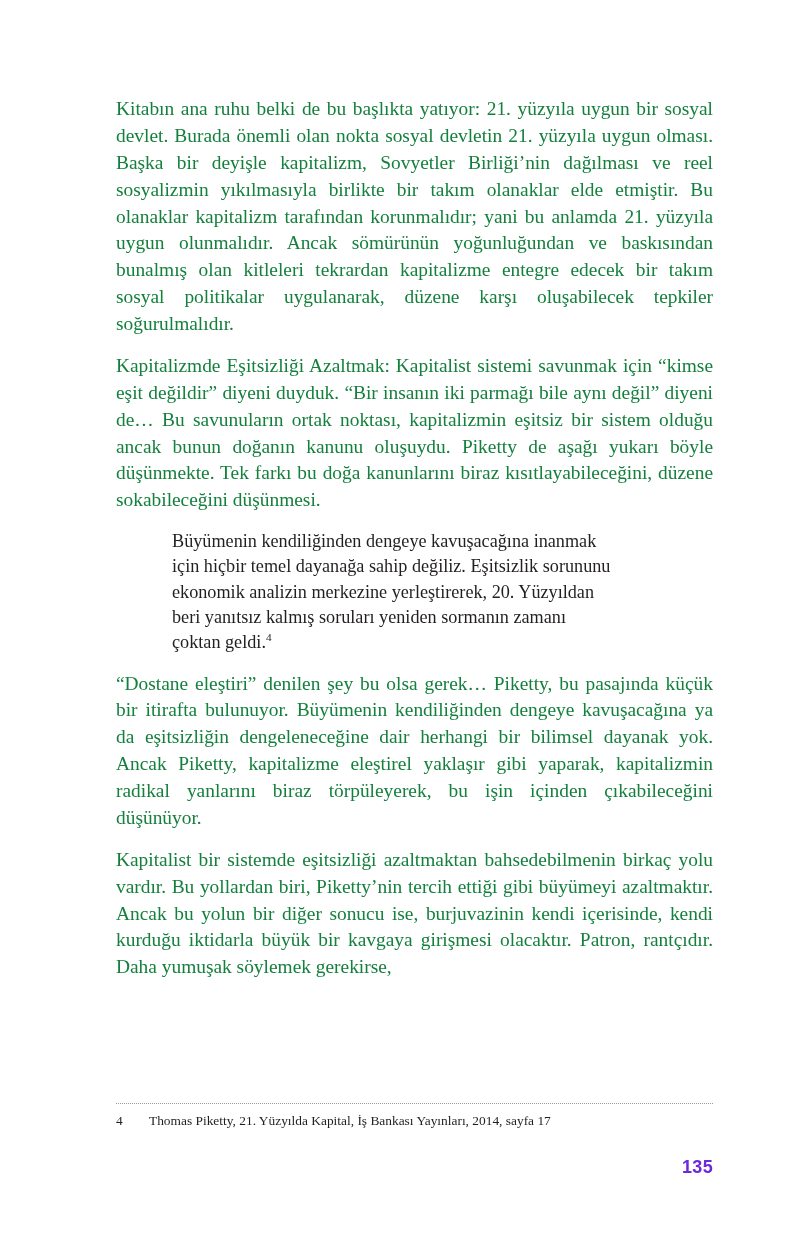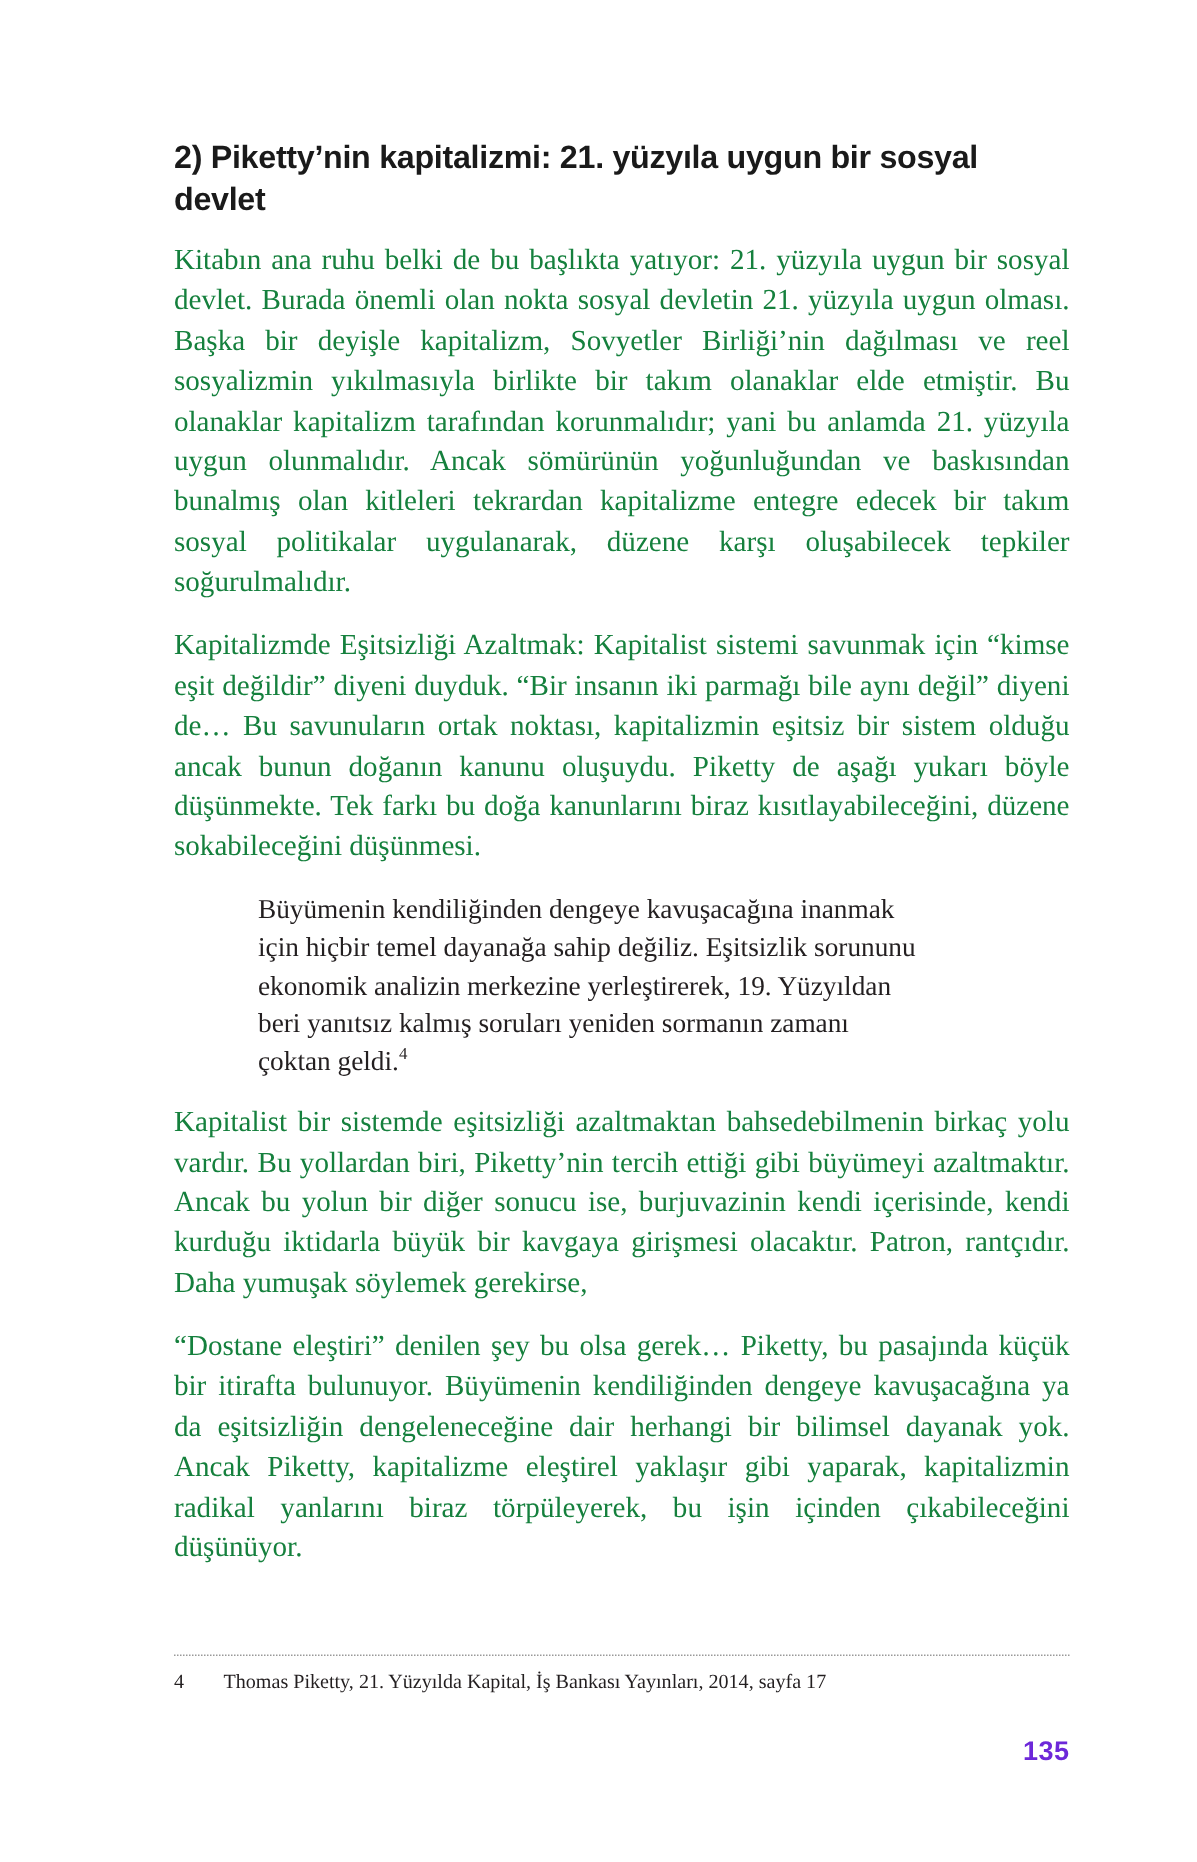--- a/index.html
+++ b/index.html
@@ -126,32 +126,31 @@
     letter-spacing: 0.3px;
   }
 </style>
 </head>
 <body>
 
 <div class="page">
 
   <div class="content">
 
-    <h1 class="section-heading">2) Piketty’nin kapitalizmi: 21. yüzyıla uygun bir sosyal devlet</h1>
 
     <p class="body-par">Kitabın ana ruhu belki de bu başlıkta yatıyor: 21. yüzyıla uygun bir sosyal devlet. Burada önemli olan nokta sosyal devletin 21. yüzyıla uygun olması. Başka bir deyişle kapitalizm, Sovyetler Birliği’nin dağılması ve reel sosyalizmin yıkılmasıyla birlikte bir takım olanaklar elde etmiştir. Bu olanaklar kapitalizm tarafından korunmalıdır; yani bu anlamda 21. yüzyıla uygun olunmalıdır. Ancak sömürünün yoğunluğundan ve baskısından bunalmış olan kitleleri tekrardan kapitalizme entegre edecek bir takım sosyal politikalar uygulanarak, düzene karşı oluşabilecek tepkiler soğurulmalıdır.</p>
 
 
     <p class="body-par"><span class="lead-in">Kapitalizmde Eşitsizliği Azaltmak:</span><span> Kapitalist sistemi savunmak için “kimse eşit değildir” diyeni duyduk. “Bir insanın iki parmağı bile aynı değil” diyeni de… Bu savunuların ortak noktası, kapitalizmin eşitsiz bir sistem olduğu ancak bunun doğanın kanunu oluşuydu. Piketty de aşağı yukarı böyle düşünmekte. Tek farkı bu doğa kanunlarını biraz kısıtlayabileceğini, düzene sokabileceğini düşünmesi.</span></p>
 
-    <blockquote class="quote-block"><span>Büyümenin kendiliğinden dengeye kavuşacağına inanmak için hiçbir temel dayanağa sahip değiliz. Eşitsizlik sorununu ekonomik analizin merkezine yerleştirerek, 19. Yüzyıldan beri yanıtsız kalmış soruları yeniden sormanın zamanı çoktan geldi.</span><sup class="fn-ref">4</sup></blockquote>
+    <blockquote class="quote-block"><span>Büyümenin kendiliğinden dengeye kavuşacağına inanmak için hiçbir temel dayanağa sahip değiliz. Eşitsizlik sorununu ekonomik analizin merkezine yerleştirerek, 20. Yüzyıldan beri yanıtsız kalmış soruları yeniden sormanın zamanı çoktan geldi.</span><sup class="fn-ref">4</sup></blockquote>
+
+    <p class="body-par">“Dostane eleştiri” denilen şey bu olsa gerek… Piketty, bu pasajında küçük bir itirafta bulunuyor. Büyümenin kendiliğinden dengeye kavuşacağına ya da eşitsizliğin dengeleneceğine dair herhangi bir bilimsel dayanak yok. Ancak Piketty, kapitalizme eleştirel yaklaşır gibi yaparak, kapitalizmin radikal yanlarını biraz törpüleyerek, bu işin içinden çıkabileceğini düşünüyor.</p>
 
     <p class="body-par">Kapitalist bir sistemde eşitsizliği azaltmaktan bahsedebilmenin birkaç yolu vardır. Bu yollardan biri, Piketty’nin tercih ettiği gibi büyümeyi azaltmaktır. Ancak bu yolun bir diğer sonucu ise, burjuvazinin kendi içerisinde, kendi kurduğu iktidarla büyük bir kavgaya girişmesi olacaktır. Patron, rantçıdır. Daha yumuşak söylemek gerekirse,</p>
-
-    <p class="body-par">“Dostane eleştiri” denilen şey bu olsa gerek… Piketty, bu pasajında küçük bir itirafta bulunuyor. Büyümenin kendiliğinden dengeye kavuşacağına ya da eşitsizliğin dengeleneceğine dair herhangi bir bilimsel dayanak yok. Ancak Piketty, kapitalizme eleştirel yaklaşır gibi yaparak, kapitalizmin radikal yanlarını biraz törpüleyerek, bu işin içinden çıkabileceğini düşünüyor.</p>
 
   </div>
 
   <div class="footnote-area">
     <div class="footnote-rule"></div>
     <div class="footnote-item">
       <span class="footnote-num">4</span>
       <span class="footnote-text">Thomas Piketty, 21. Yüzyılda Kapital, İş Bankası Yayınları, 2014, sayfa 17</span>
     </div>
   </div>

